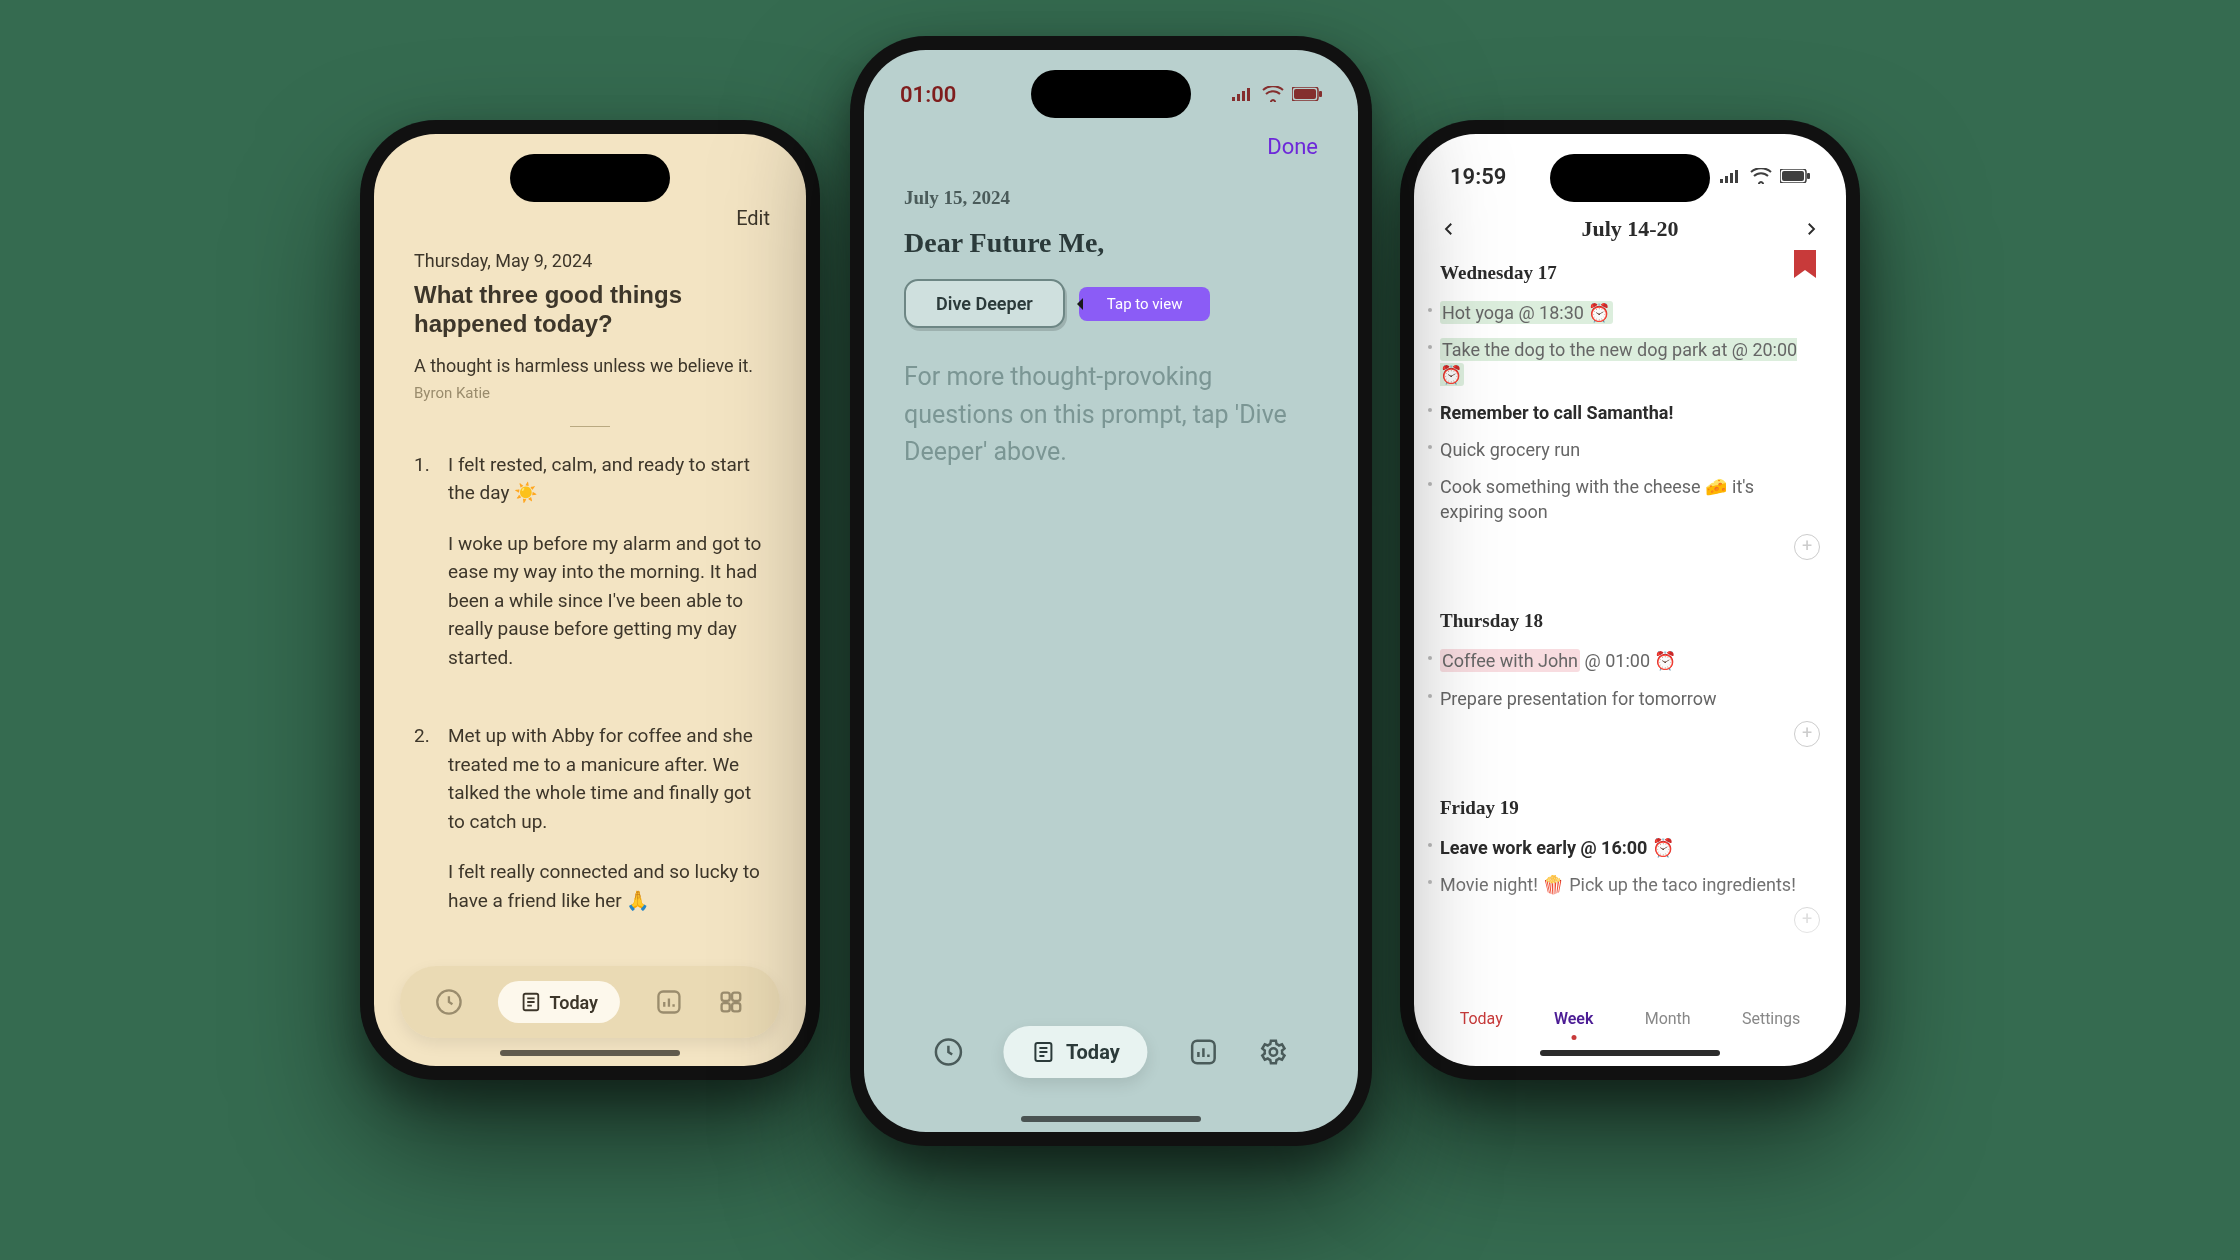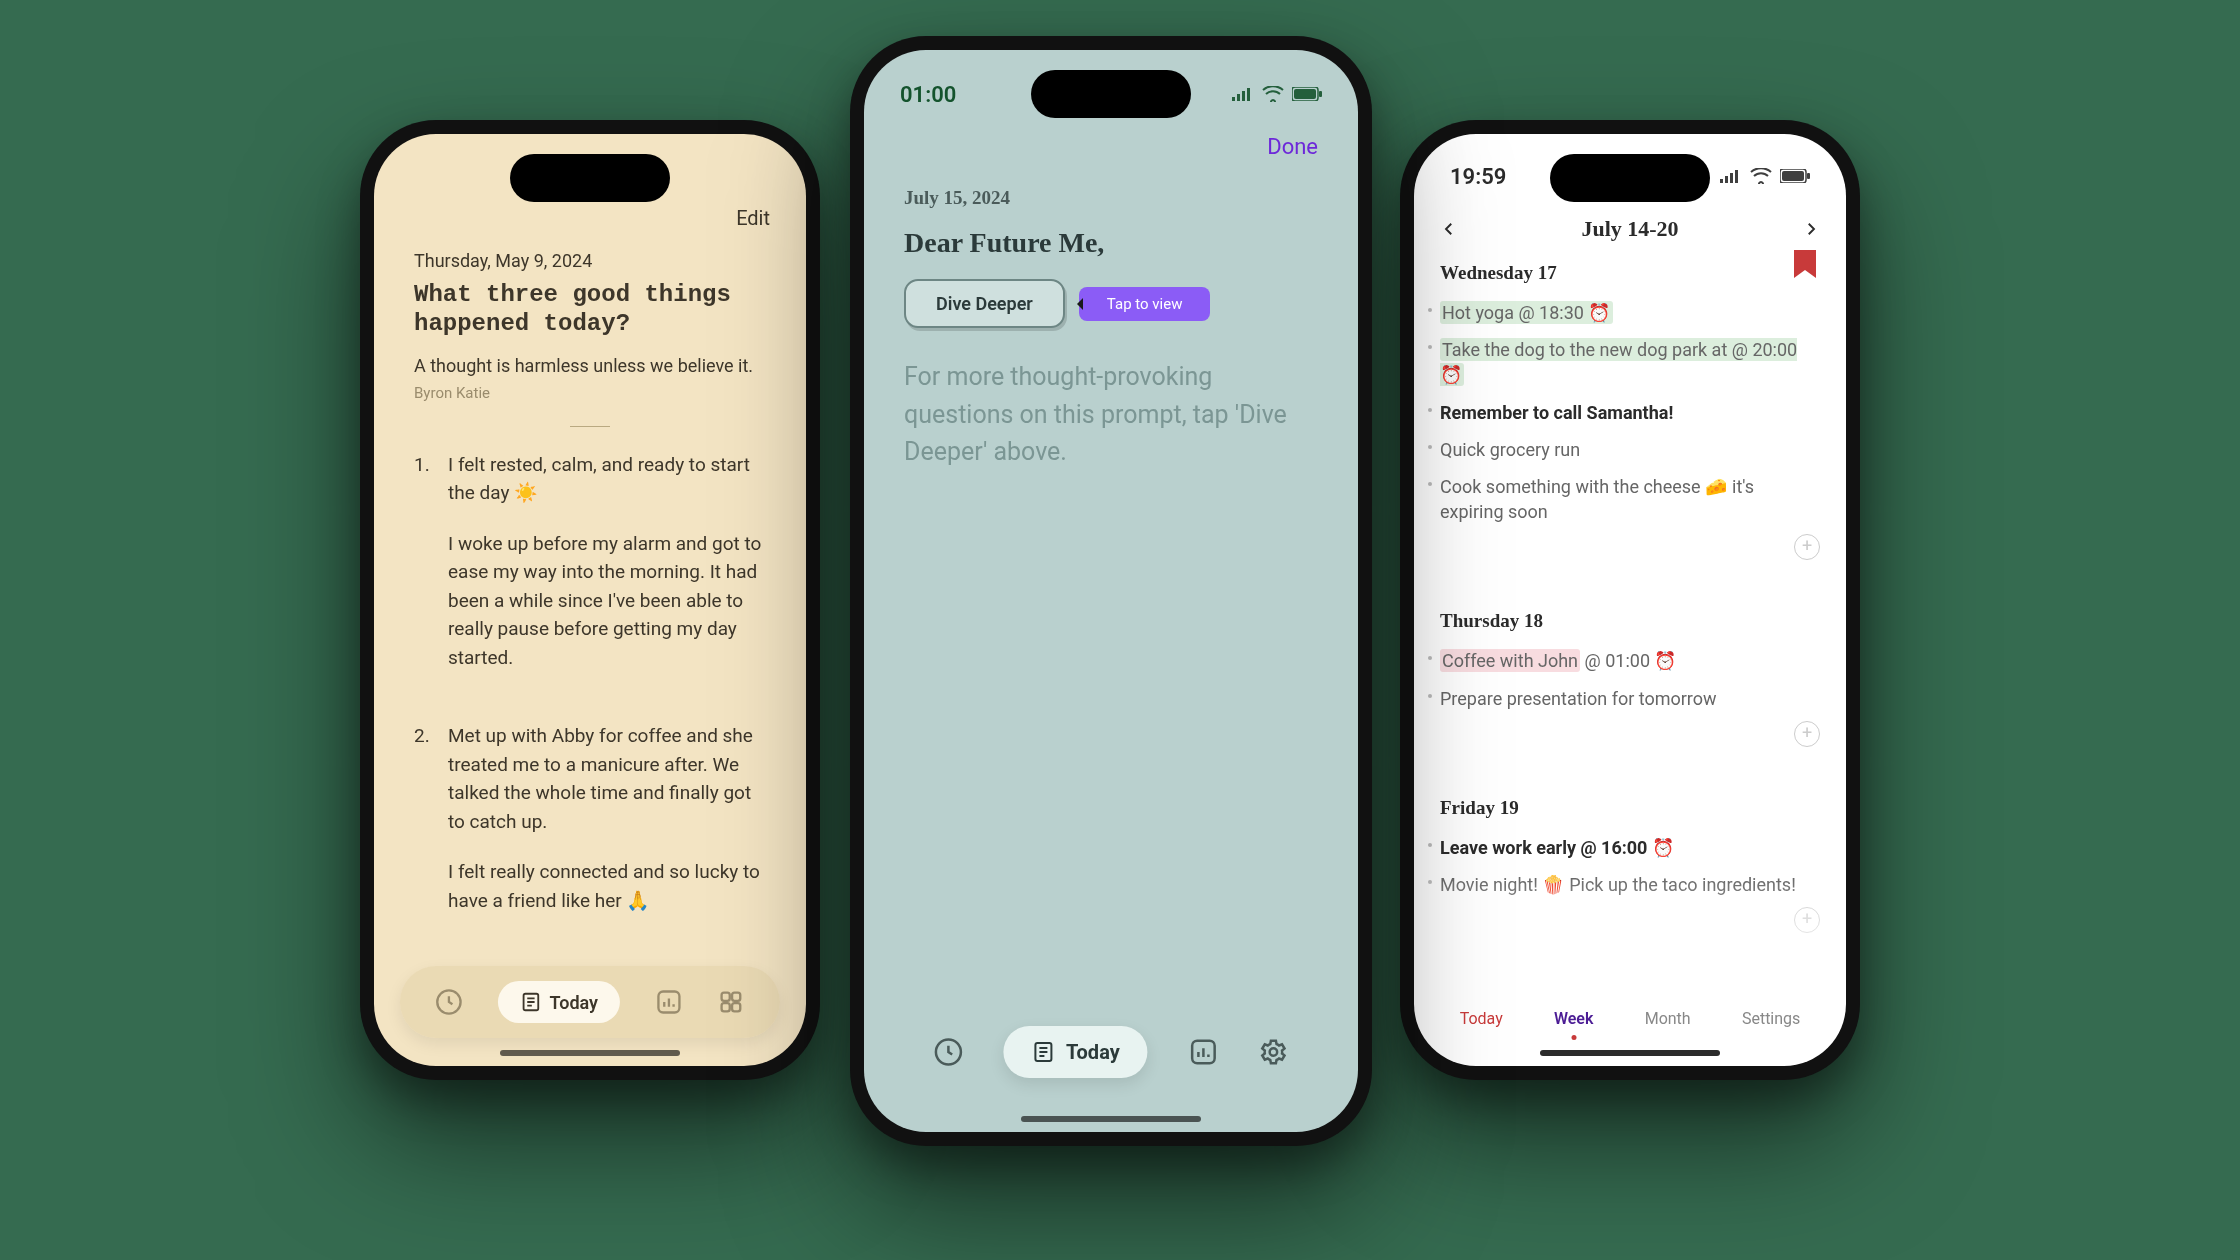--- a/index.html
+++ b/index.html
@@ -81,21 +81,21 @@
   }
   .status-icons svg { display: block; }
 
   
   .phone-a { width: 460px; height: 960px; top: 120px; left: 360px; z-index: 2; }
   .phone-a .screen { background: #f3e4c3; color: #3d362a; }
   .phone-a .status-bar { color: #3d362a; flex-direction: column; }
   .phone-a .edit-row { text-align: right; padding: 8px 36px 0; font-size: 20px; color: #3d362a; }
   .phone-a .content { padding: 20px 40px 0 40px; }
   .phone-a .date { font-size: 18px; margin-bottom: 10px; color: #3d362a; }
-  .phone-a .prompt { font-family: Liberation Mono, monospace; font-size: 24px; font-weight: 700; line-height: 1.2; margin-bottom: 14px; }
+  .phone-a .prompt { font-family: Liberation Sans, sans-serif; font-size: 24px; font-weight: 700; line-height: 1.2; margin-bottom: 14px; }
   .phone-a .quote { font-size: 18px; line-height: 1.4; color: #3d362a; }
   .phone-a .author { font-size: 15px; color: #9a8c6d; margin-top: 6px; }
   .phone-a .divider { width: 40px; height: 1px; background: #b9a981; margin: 24px auto; }
   .phone-a .entry { display: flex; gap: 18px; font-size: 19px; line-height: 1.5; margin-bottom: 28px; color: #3d362a;}
   .phone-a .entry .num { min-width: 16px; }
   .phone-a .entry .body p { margin-bottom: 22px; }
   .phone-a .tabbar {
     position: absolute;
     bottom: 28px;
     left: 50%;
@@ -119,21 +119,21 @@
     gap: 8px;
     font-weight: 600;
     font-size: 18px;
     color: #3d362a;
   }
   .phone-a .tabbar .ic { color: #9a8c6d; }
 
   
   .phone-b { width: 522px; height: 1110px; top: 36px; left: 850px; z-index: 5; }
   .phone-b .screen { background: #b9d0ce; color: #2b3a3a; }
-  .phone-b .status-bar { color: #14532d; padding-top: 24px; }
+  .phone-b .status-bar { color: #7f1d1d; padding-top: 24px; }
   .phone-b .done-row { text-align: right; padding: 20px 40px 0 40px; font-size: 22px; font-weight: 400; color: #6d28d9; }
   .phone-b .content { padding: 28px 40px 0 40px; }
   .phone-b .date { font-family: Georgia, serif; font-size: 19px; font-weight: 700; color: #4a5b5a; margin-bottom: 18px; }
   .phone-b .title { font-family: Georgia, serif; font-size: 28px; font-weight: 700; margin-bottom: 20px; }
   .phone-b .buttons { display: flex; align-items: center; gap: 14px; margin-bottom: 30px; }
   .phone-b .btn {
     border: 2px solid #6d8684;
     background: #cfe0de;
     border-radius: 14px;
     padding: 12px 30px;

